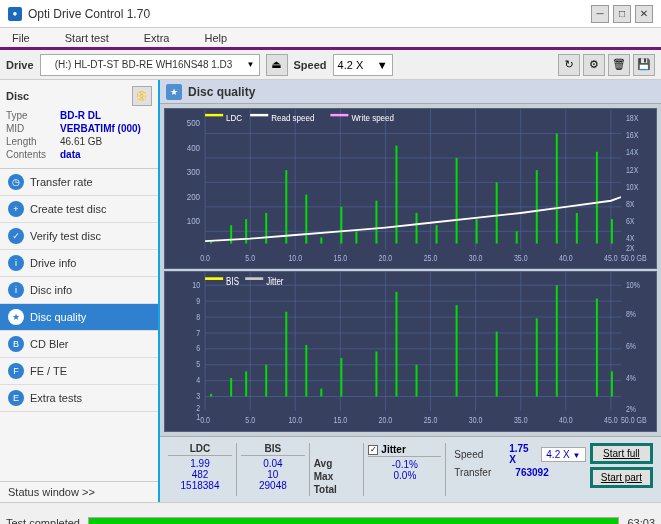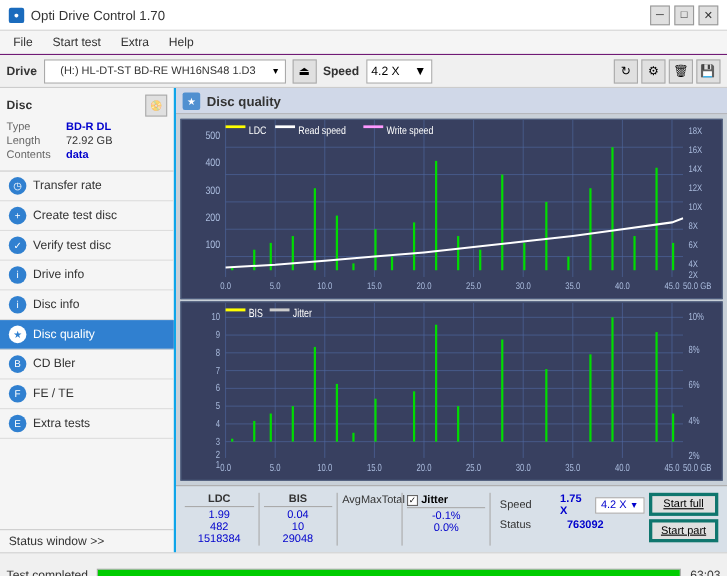--- a/index.html
+++ b/index.html
@@ -7,21 +7,21 @@
 
     
     .titlebar { background: #fff; display: flex; align-items: center; justify-content: space-between; padding: 6px 8px; border-bottom: 1px solid #ccc; height: 28px; }
     .titlebar-left { display: flex; align-items: center; gap: 6px; }
     .titlebar-icon { width: 14px; height: 14px; background: #1a6bbd; border-radius: 2px; display: flex; align-items: center; justify-content: center; color: white; font-size: 8px; }
     .titlebar-title { font-size: 12px; color: #333; }
     .titlebar-controls { display: flex; gap: 4px; }
     .titlebar-btn { width: 18px; height: 18px; border: 1px solid #999; background: #e0e0e0; cursor: pointer; display: flex; align-items: center; justify-content: center; font-size: 10px; color: #333; }
 
     
-    .menubar { background: #f5f5f5; display: flex; align-items: flex-end; gap: 2px; padding: 2px 4px; height: 22px; border-bottom: 1px solid #701a75; }
+    .menubar { background: #f5f5f5; display: flex; align-items: flex-start; gap: 19px; padding: 2px 4px; height: 22px; border-bottom: 3px solid #701a75; }
     .menubar-item { padding: 2px 8px; font-size: 11px; cursor: pointer; color: #333; }
 
     
     .drivetoolbar { background: #f0f0f0; display: flex; align-items: center; padding: 3px 6px; height: 30px; border-bottom: 1px solid #ccc; gap: 6px; }
     .drivetoolbar-label { font-size: 11px; font-weight: bold; color: #333; }
     .drive-select { display: flex; align-items: center; gap: 4px; background: white; border: 1px solid #aaa; padding: 2px 4px; height: 22px; font-size: 11px; min-width: 220px; }
     .drive-select-arrow { font-size: 8px; }
     .eject-btn { width: 22px; height: 22px; background: #e0e0e0; border: 1px solid #aaa; display: flex; align-items: center; justify-content: center; cursor: pointer; font-size: 11px; }
     .speed-label { font-size: 11px; font-weight: bold; color: #333; }
     .speed-select { background: white; border: 1px solid #aaa; padding: 2px 4px; height: 22px; font-size: 11px; width: 60px; display: flex; align-items: center; justify-content: space-between; }
@@ -68,21 +68,21 @@
     
     .charts-area { flex: 1; display: flex; flex-direction: column; padding: 4px; gap: 2px; background: #c8d0d8; text-align: center; }
     .chart-container { background: #384060; border: 1px solid #506080; flex: 1; position: relative; overflow: hidden; }
     .chart-svg { position: absolute; top: 0; left: 0; width: 100%; height: 100%; }
 
     
     .bottom-panel { background: #d8e0e8; border-top: 1px solid #aaa; padding: 4px 8px; }
     .stats-col { display: flex; flex-direction: column; align-items: center; width: 70px; }
     .stats-header { font-size: 10px; font-weight: bold; color: #333; text-align: center; border-bottom: 1px solid #aaa; width: 100%; text-align: center; padding-bottom: 1px; margin-bottom: 2px; }
     .stats-value { font-size: 10px; color: #0000cc; text-align: center; }
-    .stats-label-col { display: flex; flex-direction: row; width: 50px; }
+    .stats-label-col { display: flex; flex-direction: column; width: 50px; font-weight: bold; }
     .stats-label { font-size: 10px; color: #333; padding: 1px 0; }
     .checkbox { width: 10px; height: 10px; border: 1px solid #666; background: white; display: flex; align-items: center; justify-content: center; font-size: 8px; flex-shrink: 0; }
     .right-stat-row { display: flex; align-items: center; gap: 6px; font-size: 10px; }
     .stat-key { color: #333; width: 55px; }
     .stat-val { color: #0000cc; font-weight: bold; }
     .speed-display { background: white; border: 1px solid #aaa; padding: 1px 4px; font-size: 10px; color: #0000cc; min-width: 45px; text-align: center; }
     .start-buttons { display: flex; flex-direction: column; gap: 3px; }
     .start-btn { background: #e0e0e0; border: 3px solid #0f766e; padding: 2px 8px; font-size: 10px; cursor: pointer; white-space: nowrap; text-decoration: underline; }
 
     .bottom-stats-area { display: flex; align-items: flex-start; gap: 0; padding: 2px 0; }
@@ -144,22 +144,26 @@
     <div class="disc-info-section">
       <div class="disc-info-header">
         <span class="disc-label">Disc</span>
         <div class="disc-img-btn">📀</div>
       </div>
       <div class="disc-row">
         <span class="disc-row-label">Type</span>
         <span class="disc-row-value">BD-R DL</span>
       </div>
       <div class="disc-row">
+        <span class="disc-row-label">MID</span>
+        <span class="disc-row-value">VERBATIMf (000)</span>
+      </div>
+      <div class="disc-row">
         <span class="disc-row-label">Length</span>
-        <span class="disc-row-value normal">72.92 GB</span>
+        <span class="disc-row-value normal">46.61 GB</span>
       </div>
       <div class="disc-row">
         <span class="disc-row-label">Contents</span>
         <span class="disc-row-value">data</span>
       </div>
     </div>
 
     <div class="sidebar-bottom">
       <div class="nav-item">
         <div class="nav-icon blue">◷</div>
@@ -418,21 +422,21 @@
         <div style="display:flex; flex-direction:column; gap:2px; flex:1; padding: 0 4px;">
           <div class="right-stat-row">
             <span class="stat-key">Speed</span>
             <span class="stat-val">1.75 X</span>
             <div class="speed-display">
               <span>4.2 X</span>
               <span style="font-size:8px;">▼</span>
             </div>
           </div>
           <div class="right-stat-row">
-            <span class="stat-key">Status</span>
+            <span class="stat-key">Transfer</span>
             <span class="stat-val">763092</span>
           </div>
         </div>
 
         <div class="start-buttons">
           <button class="start-btn">Start full</button>
           <button class="start-btn">Start part</button>
         </div>
       </div>
     </div>

